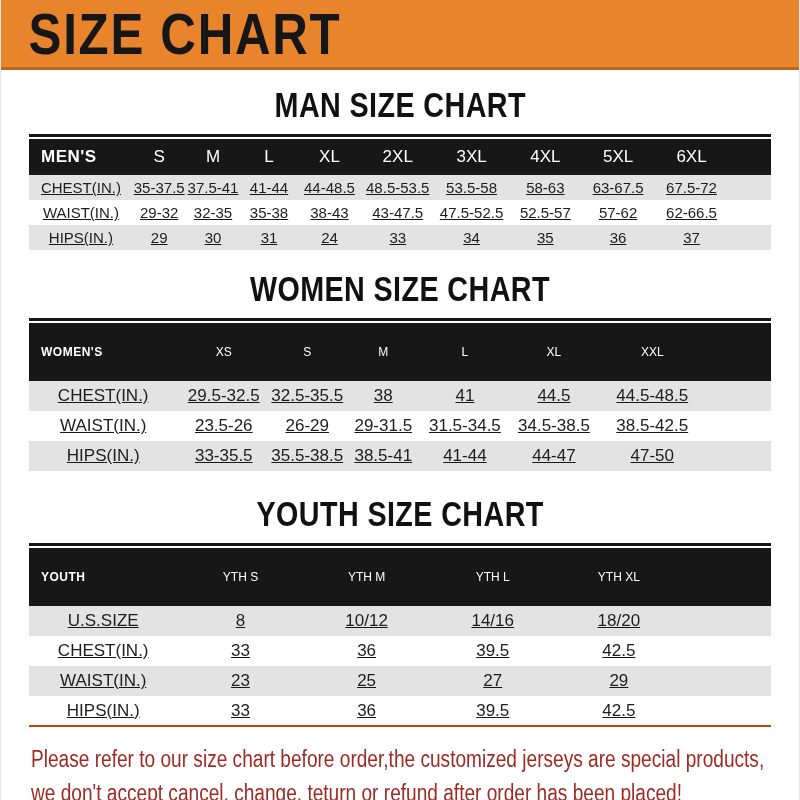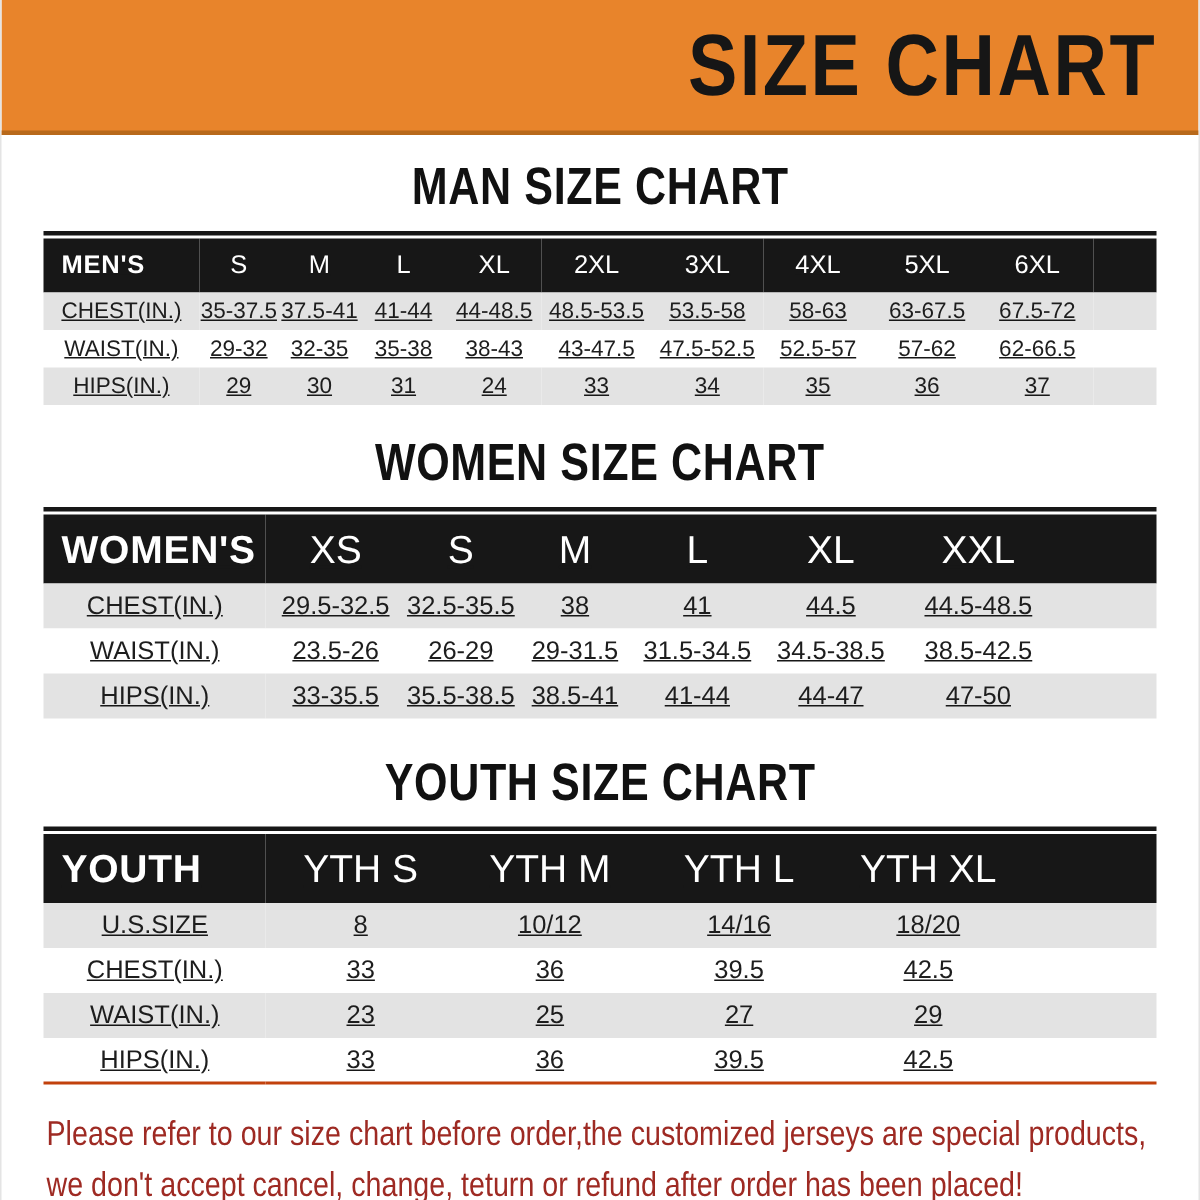--- a/index.html
+++ b/index.html
@@ -12,22 +12,22 @@
   }
   *{box-sizing:border-box;}
   html,body{margin:0;padding:0;}
   body{
     width:800px;height:800px;overflow:hidden;background:#ffffff;
     font-family:"Liberation Sans",sans-serif;color:var(--ink);
     border-left:1px solid #e4e4e4;border-right:1px solid #e4e4e4;
   }
   
   .banner{
-    height:90px;background:var(--banner-bg);
-    display:flex;align-items:center;justify-content:flex-end;
+    height:70px;background:var(--banner-bg);
+    display:flex;align-items:center;justify-content:flex-start;
     border-bottom:3px solid var(--banner-edge);
   }
   .banner-text{
     display:inline-block;font-size:58px;font-weight:bold;color:#161616;
     letter-spacing:2px;transform:scaleX(0.85);line-height:1;
   }
   
   .section-title{margin:0;text-align:center;font-weight:bold;text-decoration:underline;}
   .section-title .cond{
     display:inline-block;transform:scaleX(0.82);letter-spacing:0.5px;
@@ -38,21 +38,21 @@
   .t3{margin-top:25px;}
   
   .table-wrap{width:742px;margin:11px auto 0;text-decoration:underline;}
   .rule{height:3px;background:var(--bar-bg);margin-bottom:2px;}
   table{width:100%;border-collapse:collapse;table-layout:fixed;}
   thead th{
     background:var(--bar-bg);color:#ffffff;font-weight:normal;
     text-align:center;padding:0;
   }
   .men thead th{height:36px;font-size:17px;}
-  .women thead th,.youth thead th{height:46px;font-size:26px;}
+  .women thead th,.youth thead th{height:58px;font-size:12px;}
   th.bar-label{
     text-align:left;padding-left:12px;font-weight:bold;font-size:24px;
     letter-spacing:0.5px;
   }
   tbody td{text-align:center;padding:0;color:#1d1d1d;}
   .men tbody tr{height:25px;}
   .men tbody td{font-size:15px;}
   .women tbody tr{height:30px;}
   .youth tbody tr{height:30px;padding-left:40px;}
   .women tbody td,.youth tbody td{font-size:17px;}

